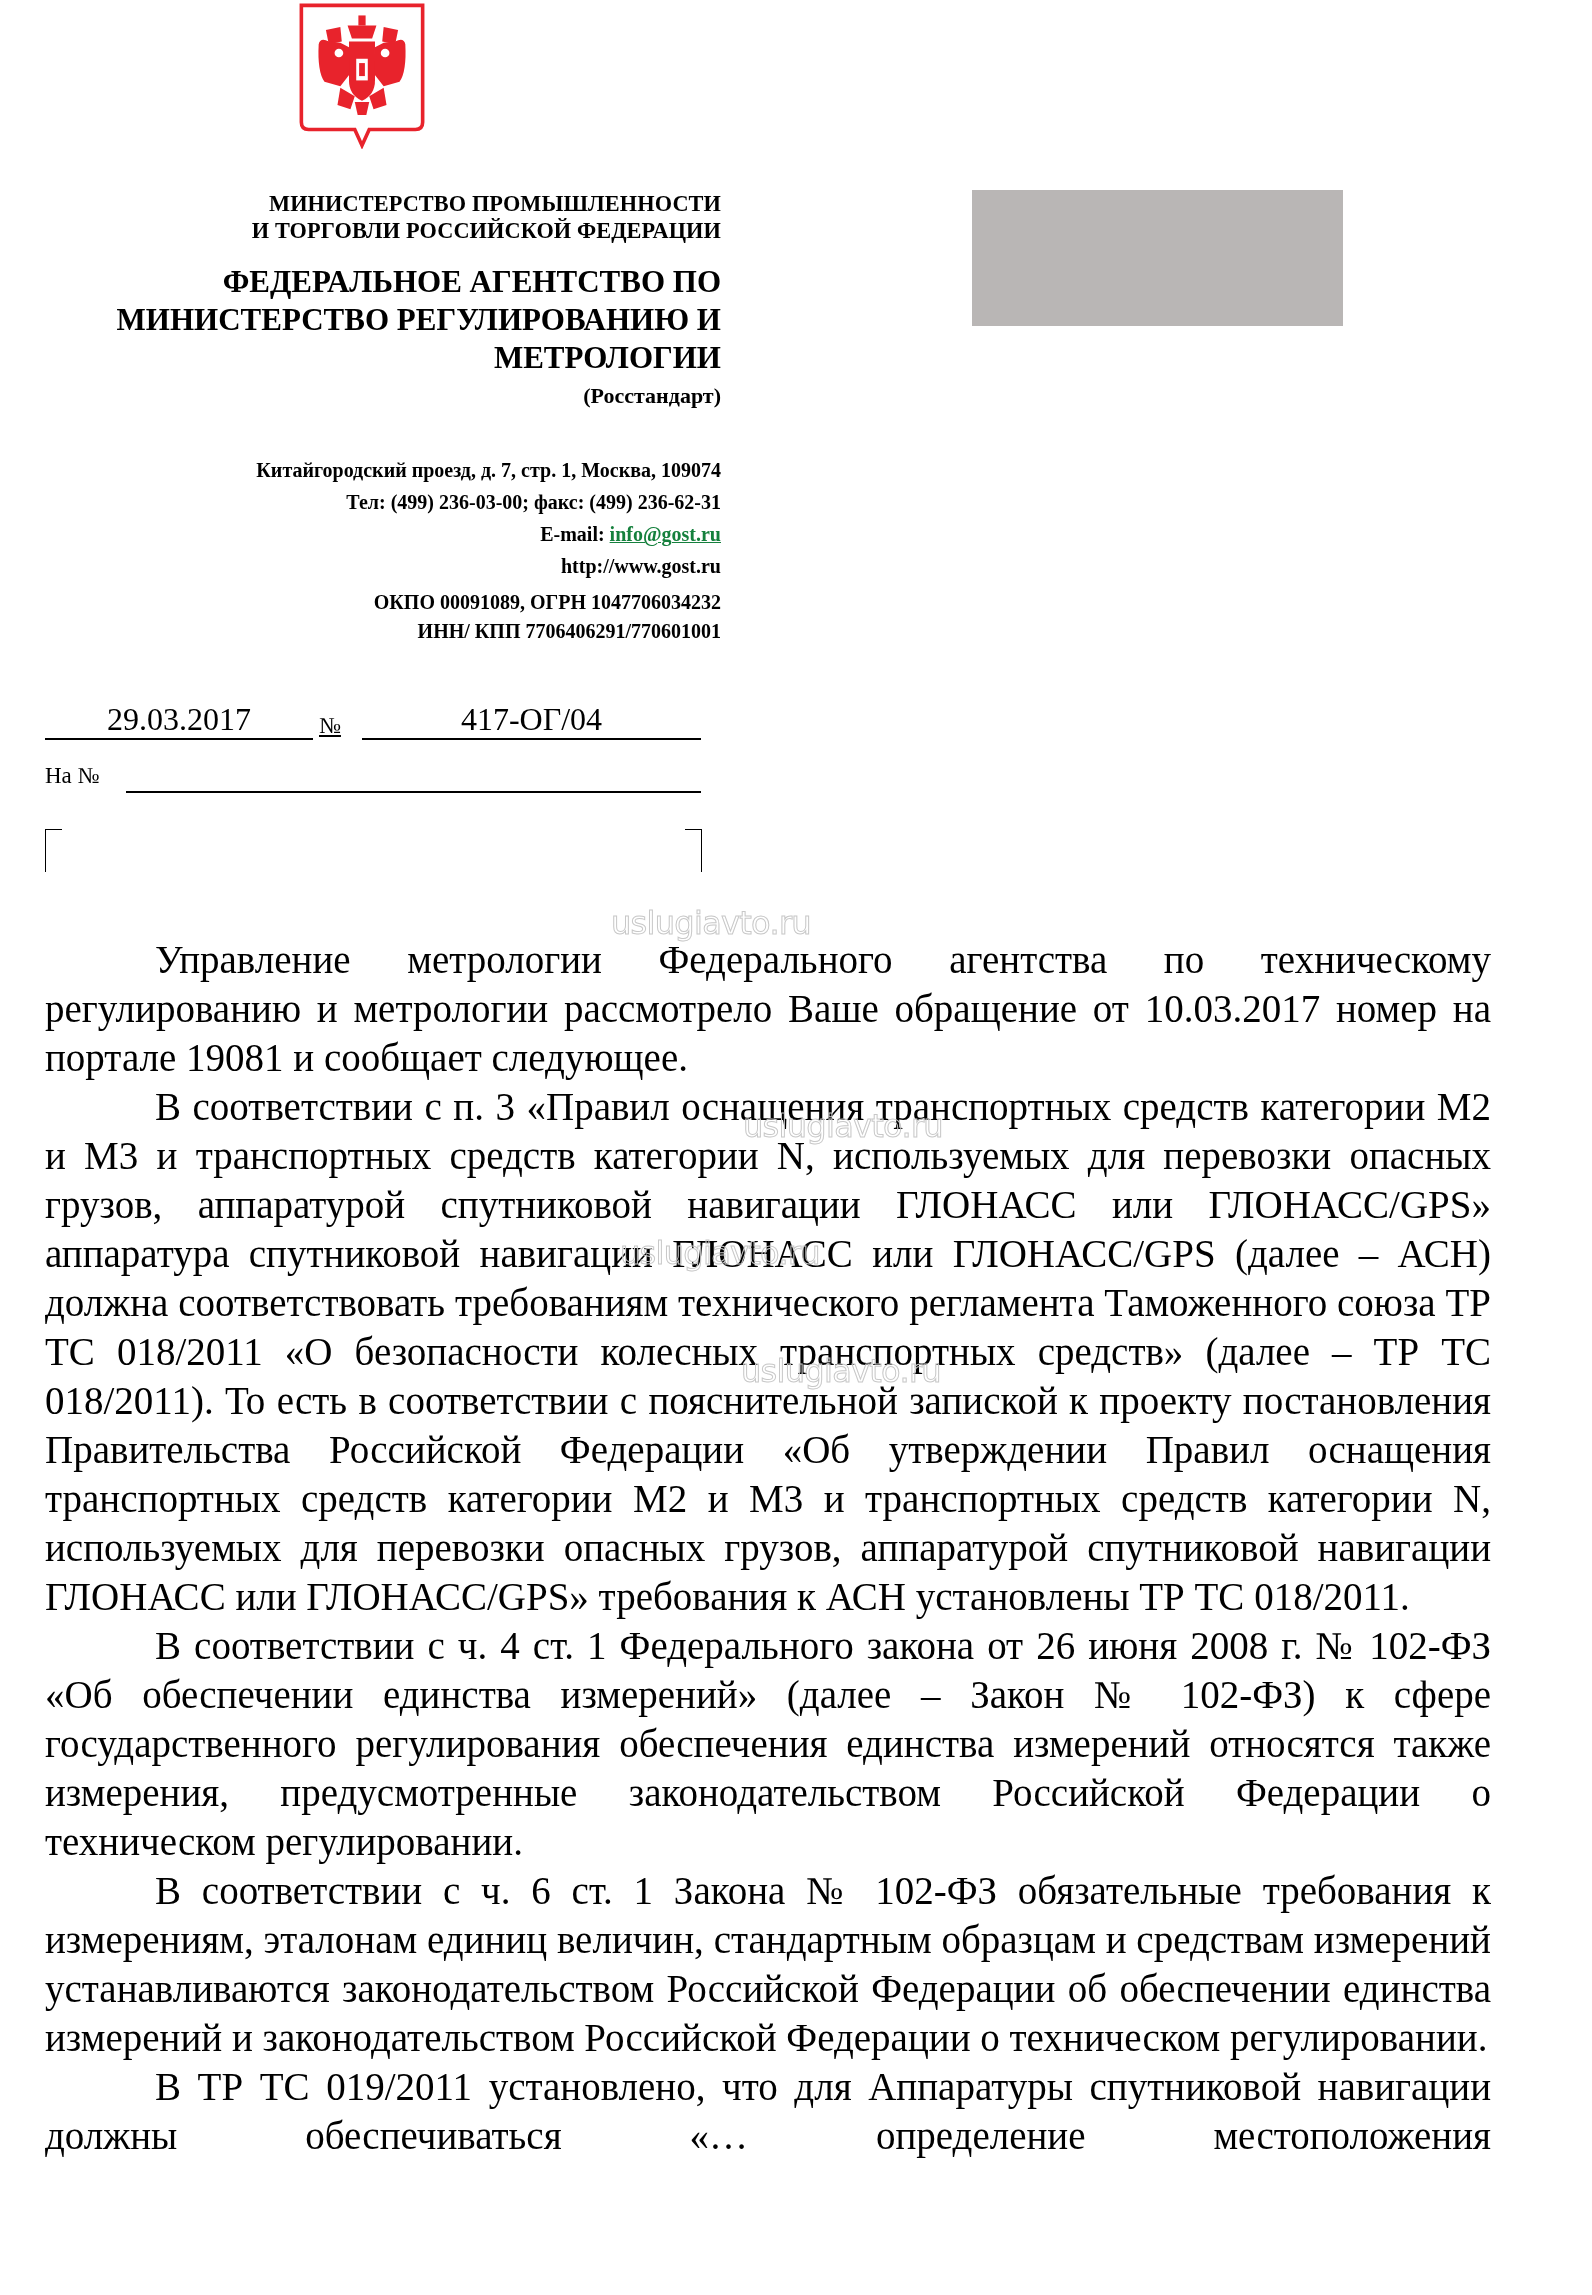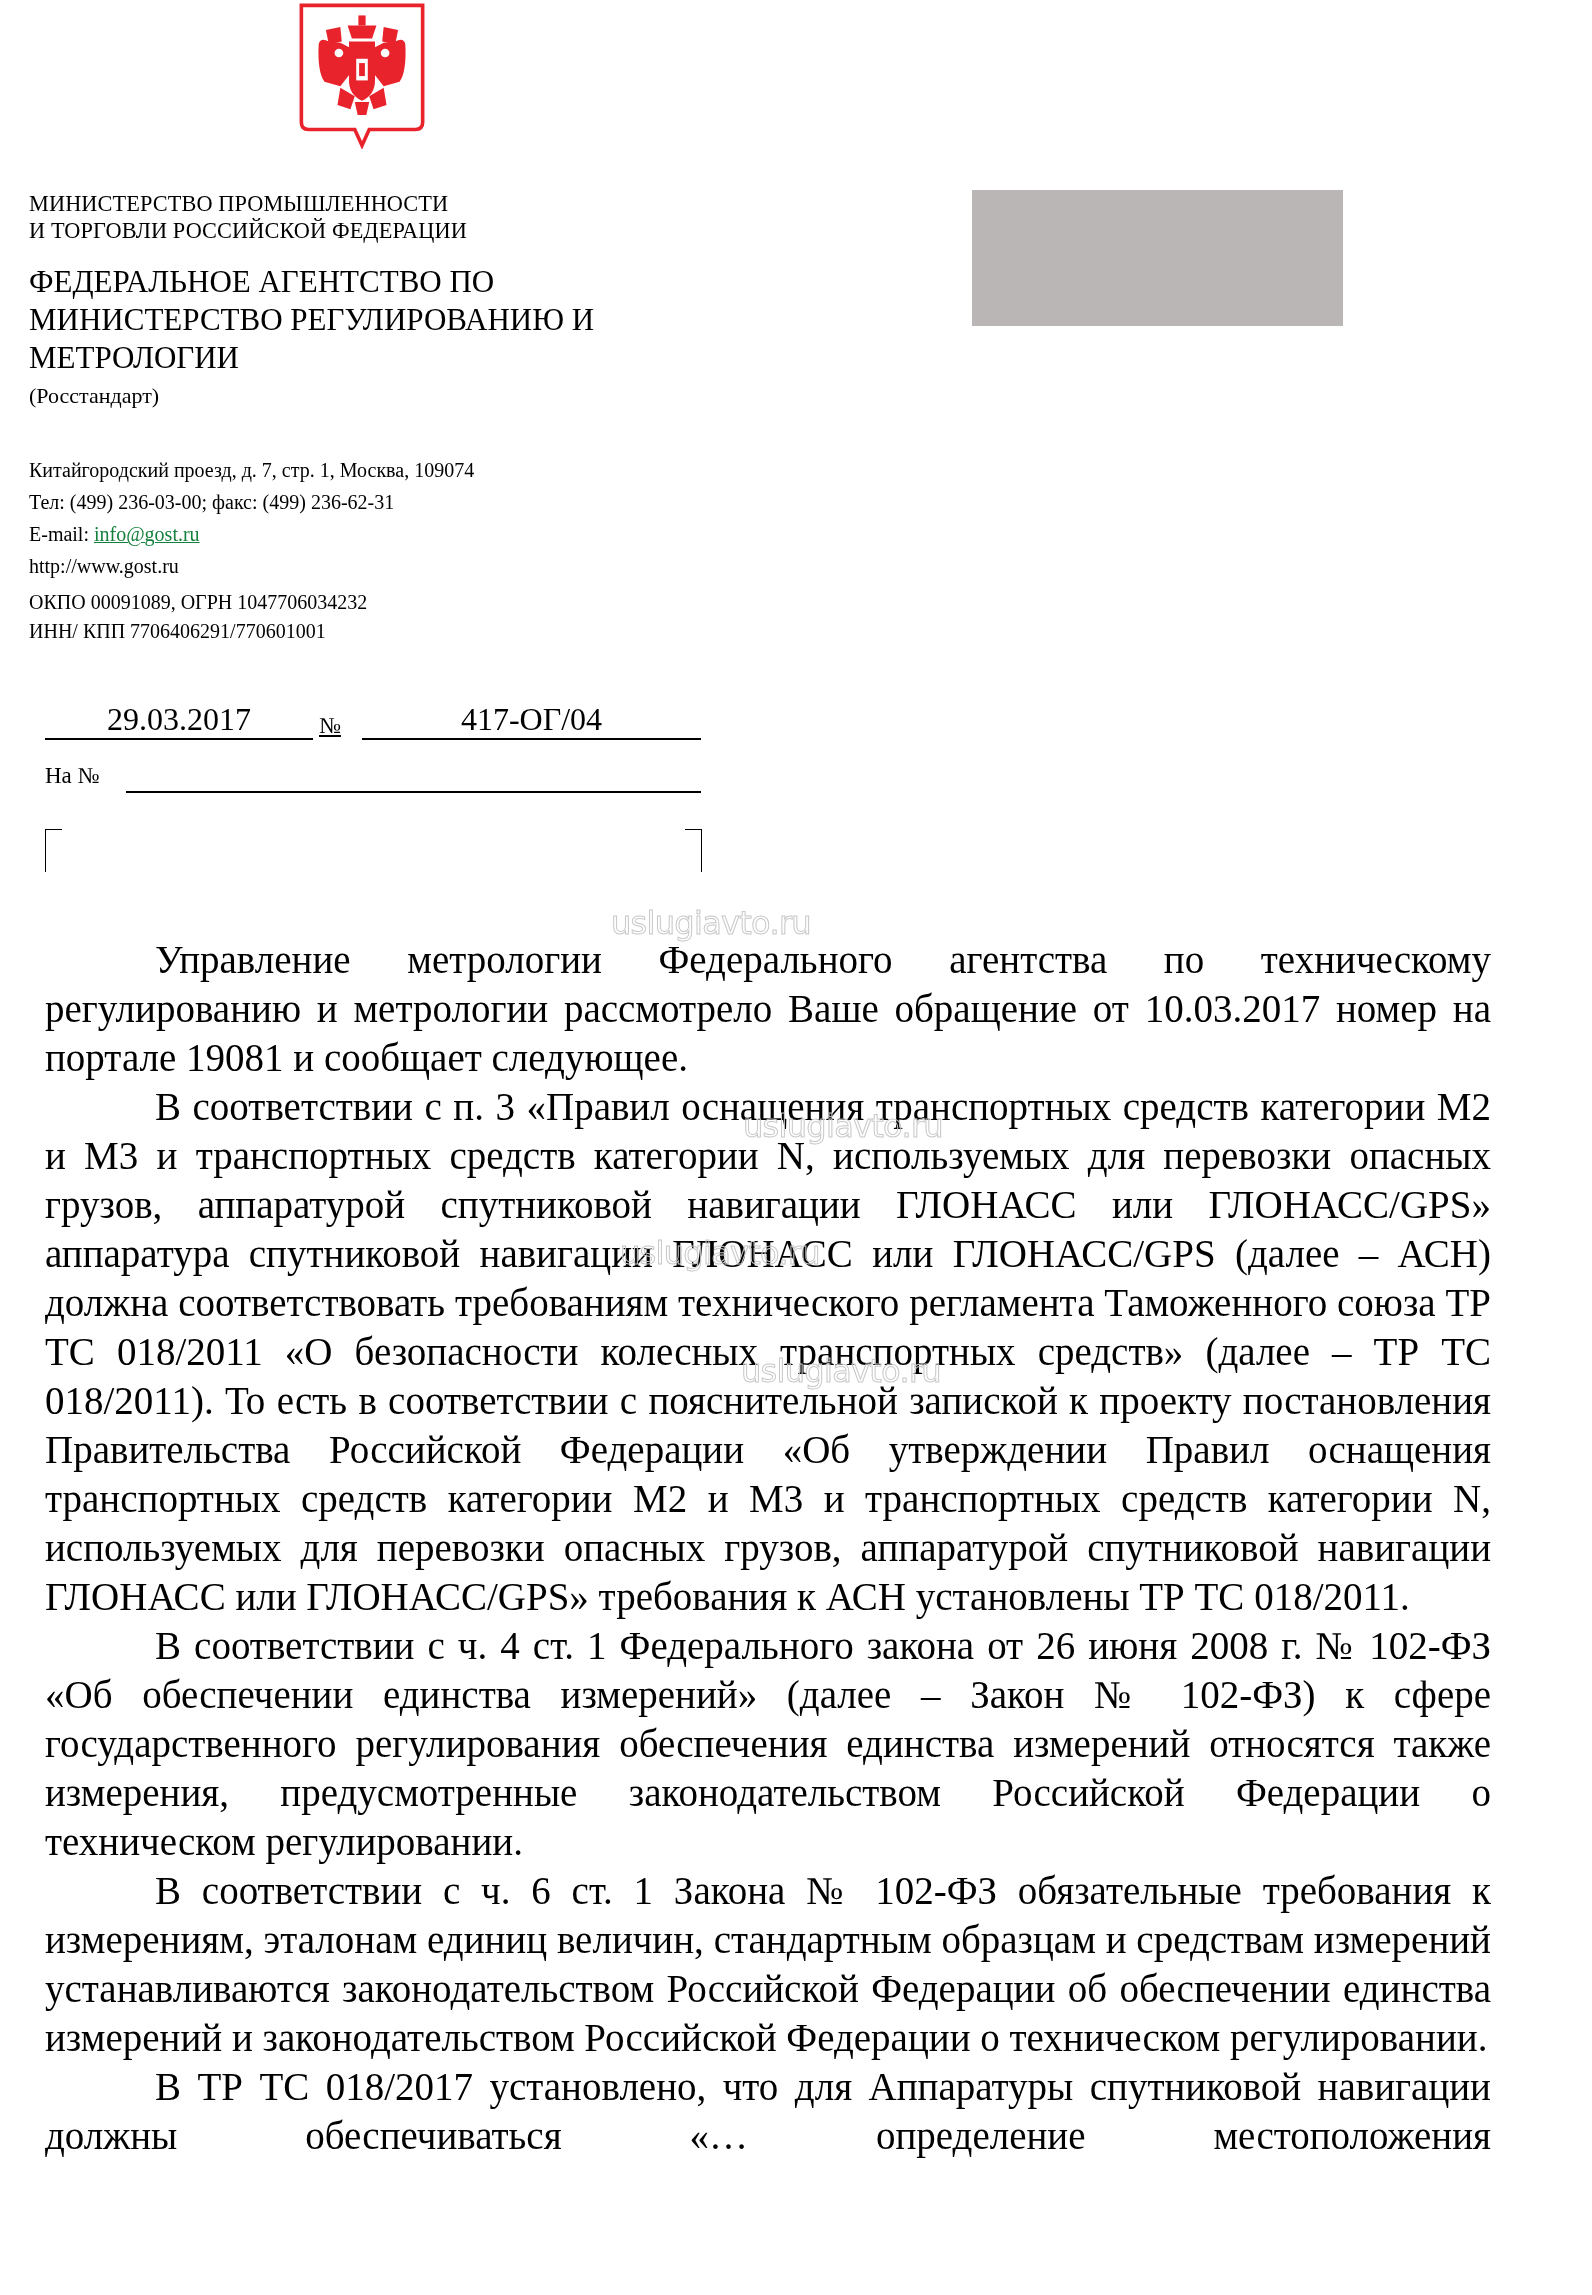--- a/index.html
+++ b/index.html
@@ -3,21 +3,21 @@
 <meta charset="utf-8">
 <style>
   html, body { margin: 0; padding: 0; background: #ffffff; }
   body { width: 1593px; height: 2295px; position: relative; overflow: hidden;
          font-family: "Liberation Serif", "DejaVu Serif", serif; color: #000; }
 
   
   .emblem { position: absolute; left: 297px; top: 1.4px; width: 130px; height: 148px; }
 
   
-  .hdr { position: absolute; left: 29px; width: 692px; text-align: left; font-weight: normal; }
+  .hdr { position: absolute; left: 29px; width: 692px; text-align: right; font-weight: bold; }
   .ministry { top: 190px; font-size: 22.3px; line-height: 27px; letter-spacing: 0.1px; }
   .ministry span, .agency span, .addr span { display: block; white-space: nowrap; }
   .agency { top: 263px; font-size: 31px; line-height: 38px; }
   .agency .abbr { font-size: 22px; }
   .addr { top: 454px; font-size: 20px; line-height: 32px; }
   .addr a { color: #15803d; text-decoration: underline; text-decoration-thickness: 1.4px; }
   .ids { top: 588px; font-size: 20px; line-height: 29px; }
   .ids span { display: block; white-space: nowrap; }
 
   
@@ -113,20 +113,20 @@
   <div class="reply-line"></div>
 </div>
 <div class="corner corner-left"></div>
 <div class="corner corner-right"></div>
 
 <div class="body">
   <p>Управление метрологии Федерального агентства по техническому регулированию и метрологии рассмотрело Ваше обращение от 10.03.2017 номер на портале 19081 и сообщает следующее.</p>
   <p>В соответствии с п. 3 «Правил оснащения транспортных средств категории М2 и М3 и транспортных средств категории N, используемых для перевозки опасных грузов, аппаратурой спутниковой навигации ГЛОНАСС или ГЛОНАСС/GPS» аппаратура спутниковой навигации ГЛОНАСС или ГЛОНАСС/GPS (далее – АСН) должна соответствовать требованиям технического регламента Таможенного союза ТР ТС 018/2011 «О безопасности колесных транспортных средств» (далее – ТР ТС 018/2011). То есть в соответствии с пояснительной запиской к проекту постановления Правительства Российской Федерации «Об утверждении Правил оснащения транспортных средств категории М2 и М3 и транспортных средств категории N, используемых для перевозки опасных грузов, аппаратурой спутниковой навигации ГЛОНАСС или ГЛОНАСС/GPS» требования к АСН установлены ТР ТС 018/2011.</p>
   <p>В соответствии с ч. 4 ст. 1 Федерального закона от 26 июня 2008 г. № 102-ФЗ «Об обеспечении единства измерений» (далее – Закон № 102-ФЗ) к сфере государственного регулирования обеспечения единства измерений относятся также измерения, предусмотренные законодательством Российской Федерации о техническом регулировании.</p>
   <p>В соответствии с ч. 6 ст. 1 Закона № 102-ФЗ обязательные требования к измерениям, эталонам единиц величин, стандартным образцам и средствам измерений устанавливаются законодательством Российской Федерации об обеспечении единства измерений и законодательством Российской Федерации о техническом регулировании.</p>
-  <p style="text-align-last: justify;">В ТР ТС 018/2017 установлено, что для Аппаратуры спутниковой навигации должны обеспечиваться «… определение местоположения</p>
+  <p style="text-align-last: justify;">В ТР ТС 019/2011 установлено, что для Аппаратуры спутниковой навигации должны обеспечиваться «… определение местоположения</p>
 </div>
 
 <div class="wm wm1">uslugiavto.ru</div>
 <div class="wm wm2">uslugiavto.ru</div>
 <div class="wm wm3">uslugiavto.ru</div>
 <div class="wm wm4">uslugiavto.ru</div>
 
 
 </body></html>

